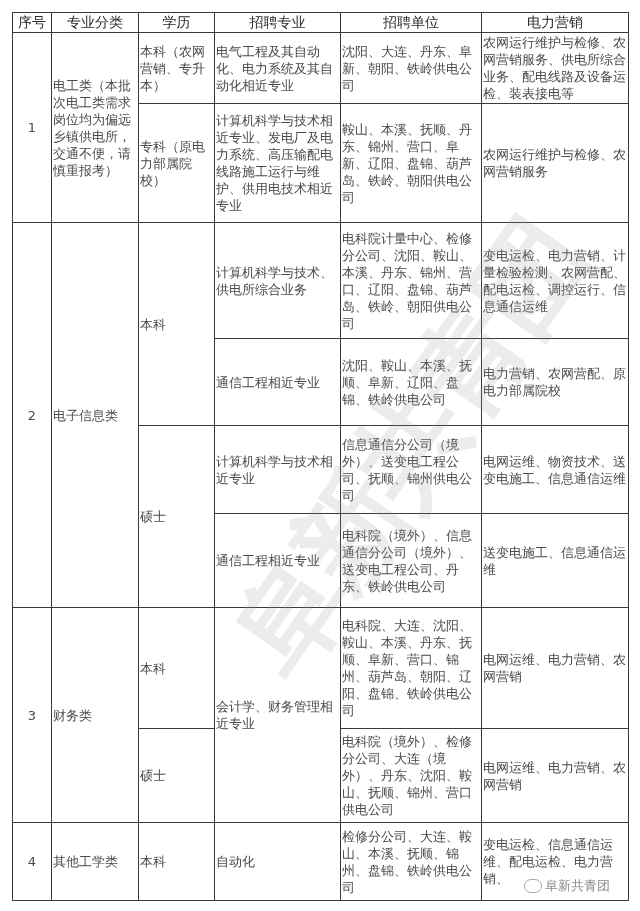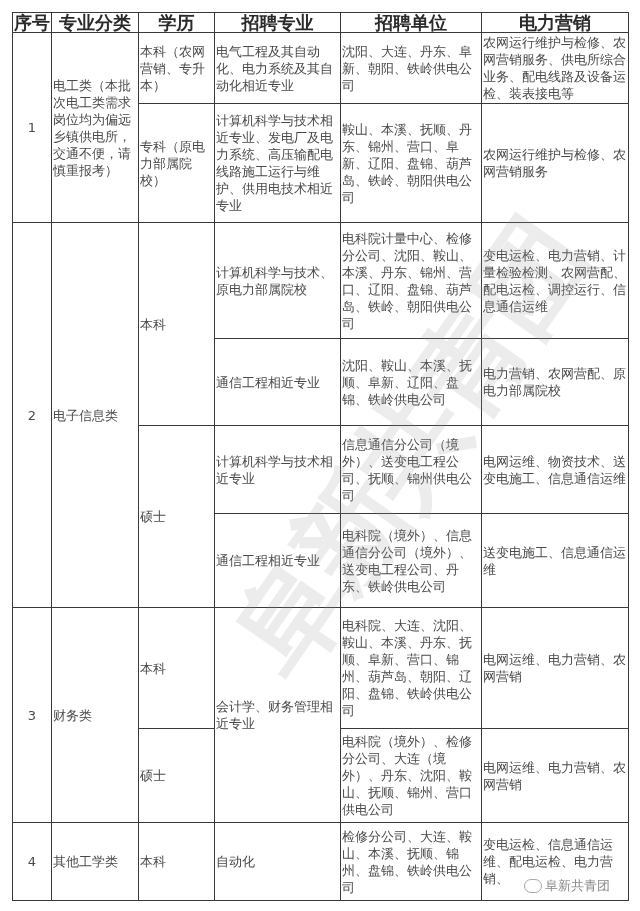--- a/index.html
+++ b/index.html
@@ -2,21 +2,21 @@
 <html><head>
 <meta charset="utf-8">
 <style>
   html, body { margin:0; padding:0; background:#ffffff; }
   body { width:640px; height:911px; position:relative; overflow:hidden;
          font-family: "DejaVu Sans", "Liberation Sans", sans-serif; color:#4a4a4a; }
   .tbl { position:absolute; left:12px; top:12px; width:616px; height:889px; }
   table { border-collapse:collapse; width:616px; table-layout:fixed; }
   td, th { border:1px solid #3a3a3a; padding:0 1px; font-size:13px; line-height:17px;
            vertical-align:middle; text-align:left; word-break:break-all; font-weight:normal; }
-  th { text-align:center; font-weight:bold; color:#2a2a2a; font-size:18px; height:19px; }
+  th { text-align:center; font-weight:normal; color:#2a2a2a; font-size:14px; height:19px; }
   td.c { text-align:center; }
   .wm { position:absolute; left:170px; top:330px; font-size:110px; color:rgba(150,150,150,0.18);
         transform:rotate(-55deg); transform-origin:left top; white-space:nowrap; pointer-events:none;
         font-weight:bold; letter-spacing:-6px; }
   .wm { left:200px; top:620px; }
   .logo { position:absolute; left:522px; top:877px; font-size:13px; color:#8a8a8a;
           background:rgba(255,255,255,0.7); padding:0 2px; display:flex; align-items:center; gap:3px; }
   .logo .ico { width:16px; height:12px; border:1px solid #aaa; border-radius:7px; display:inline-block; }
 </style>
 </head>
@@ -56,21 +56,21 @@
       <td>专科（原电力部属院校）</td>
       <td>计算机科学与技术相近专业、发电厂及电力系统、高压输配电线路施工运行与维护、供用电技术相近专业</td>
       <td>鞍山、本溪、抚顺、丹东、锦州、营口、阜新、辽阳、盘锦、葫芦岛、铁岭、朝阳供电公司</td>
       <td>农网运行维护与检修、农网营销服务</td>
     </tr>
 
     <tr style="height:116px">
       <td class="c" rowspan="4">2</td>
       <td rowspan="4">电子信息类</td>
       <td rowspan="2">本科</td>
-      <td>计算机科学与技术、原电力部属院校</td>
+      <td>计算机科学与技术、供电所综合业务</td>
       <td>电科院计量中心、检修分公司、沈阳、鞍山、本溪、丹东、锦州、营口、辽阳、盘锦、葫芦岛、铁岭、朝阳供电公司</td>
       <td>变电运检、电力营销、计量检验检测、农网营配、配电运检、调控运行、信息通信运维</td>
     </tr>
     <tr style="height:87px">
       <td>通信工程相近专业</td>
       <td>沈阳、鞍山、本溪、抚顺、阜新、辽阳、盘锦、铁岭供电公司</td>
       <td>电力营销、农网营配、原电力部属院校</td>
     </tr>
     <tr style="height:88px">
       <td rowspan="2">硕士</td>

